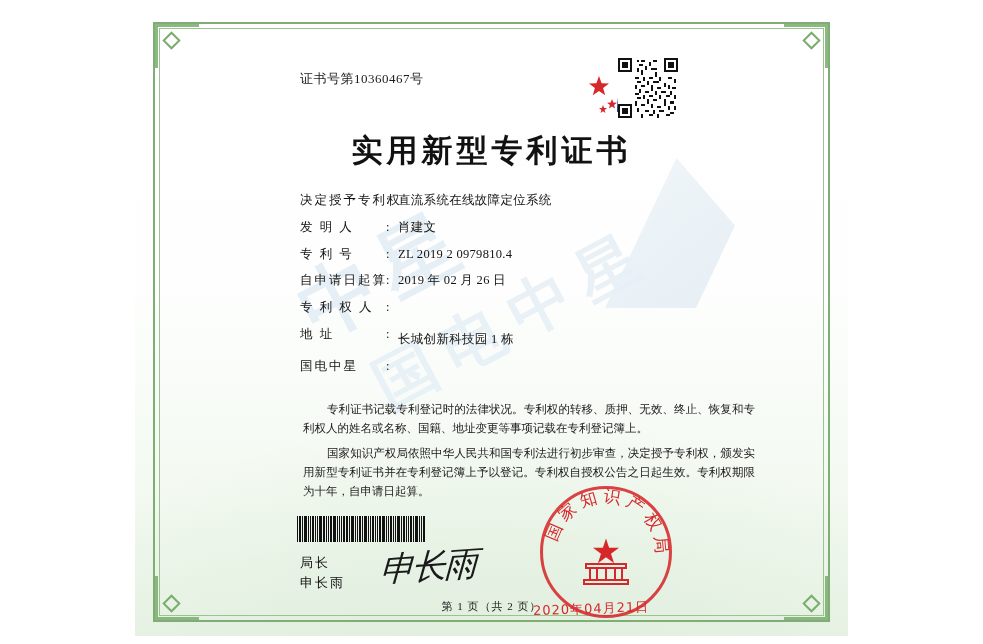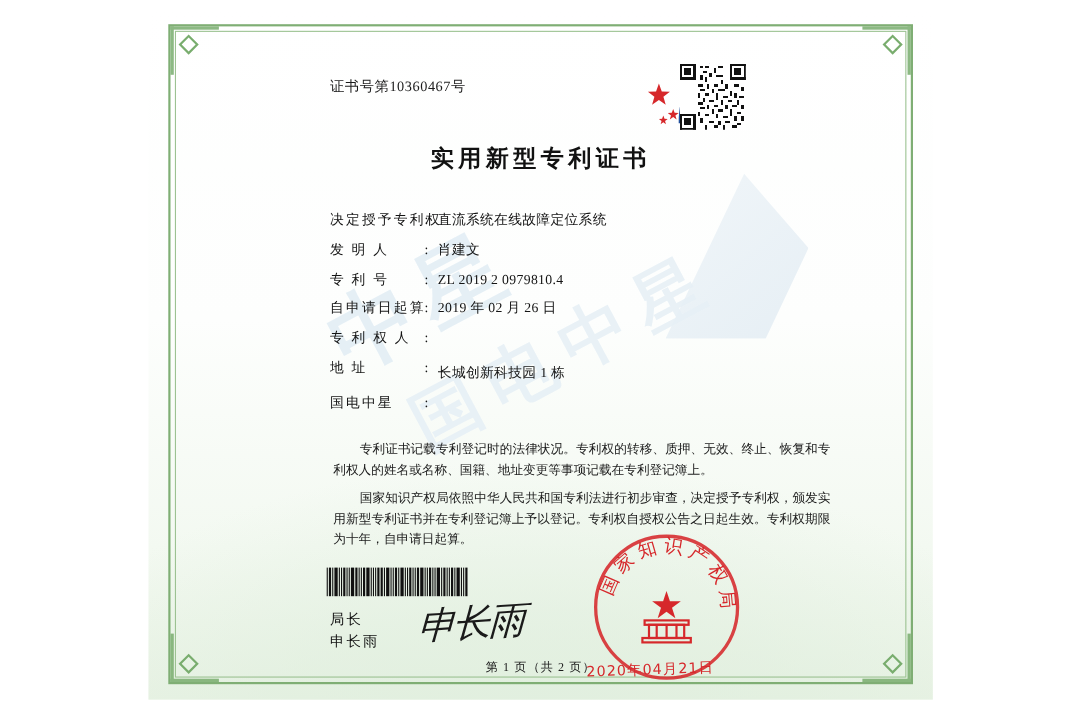--- a/index.html
+++ b/index.html
@@ -138,21 +138,21 @@
     width: 60px;
     height: 60px;
   }
 
   .title {
     position: absolute;
     left: 0;
     right: 0;
     top: 122px;
     text-align: center;
-    font-size: 21px;
+    font-size: 31px;
     font-weight: bold;
     letter-spacing: 4px;
     color: #111111;
     font-family: "DejaVu Sans", sans-serif;
   }
 
   
   .fields {
     position: absolute;
     left: 165px;

